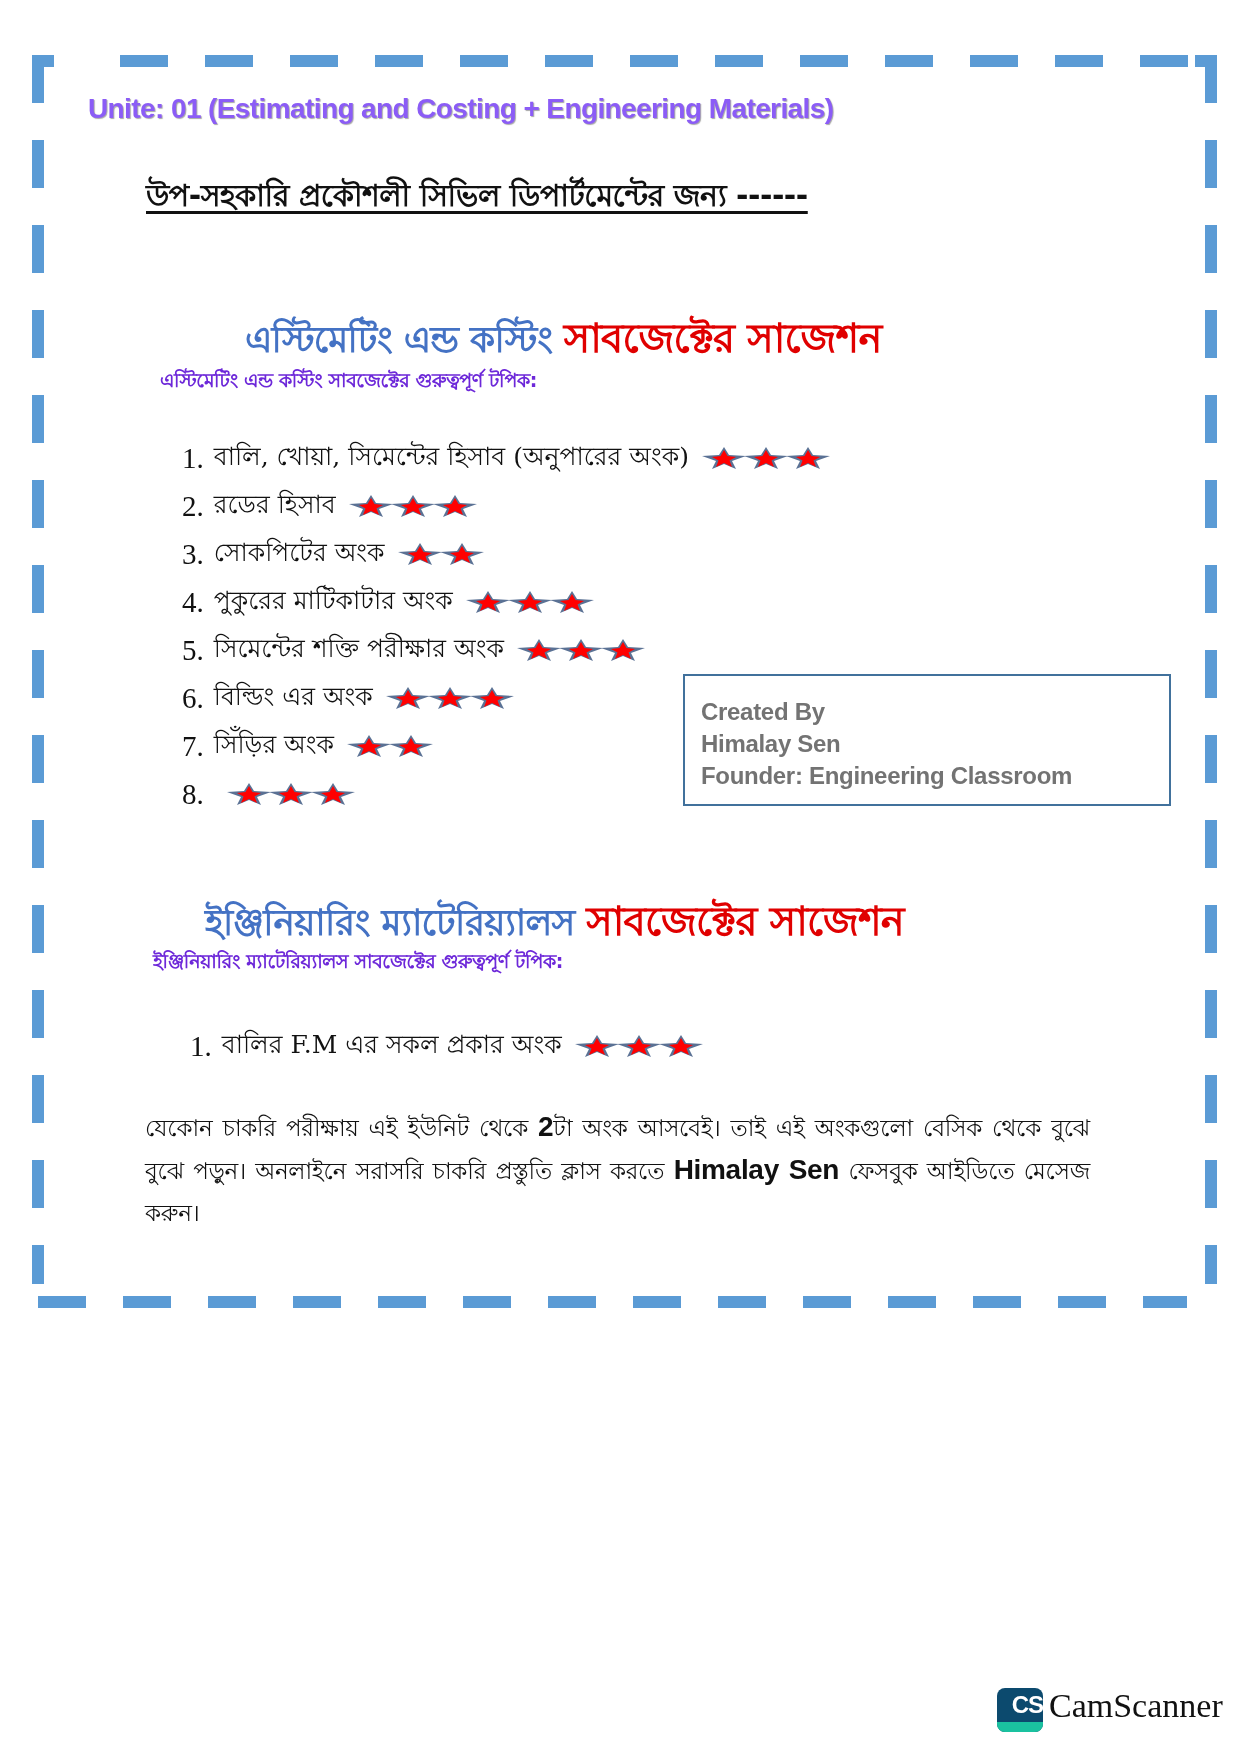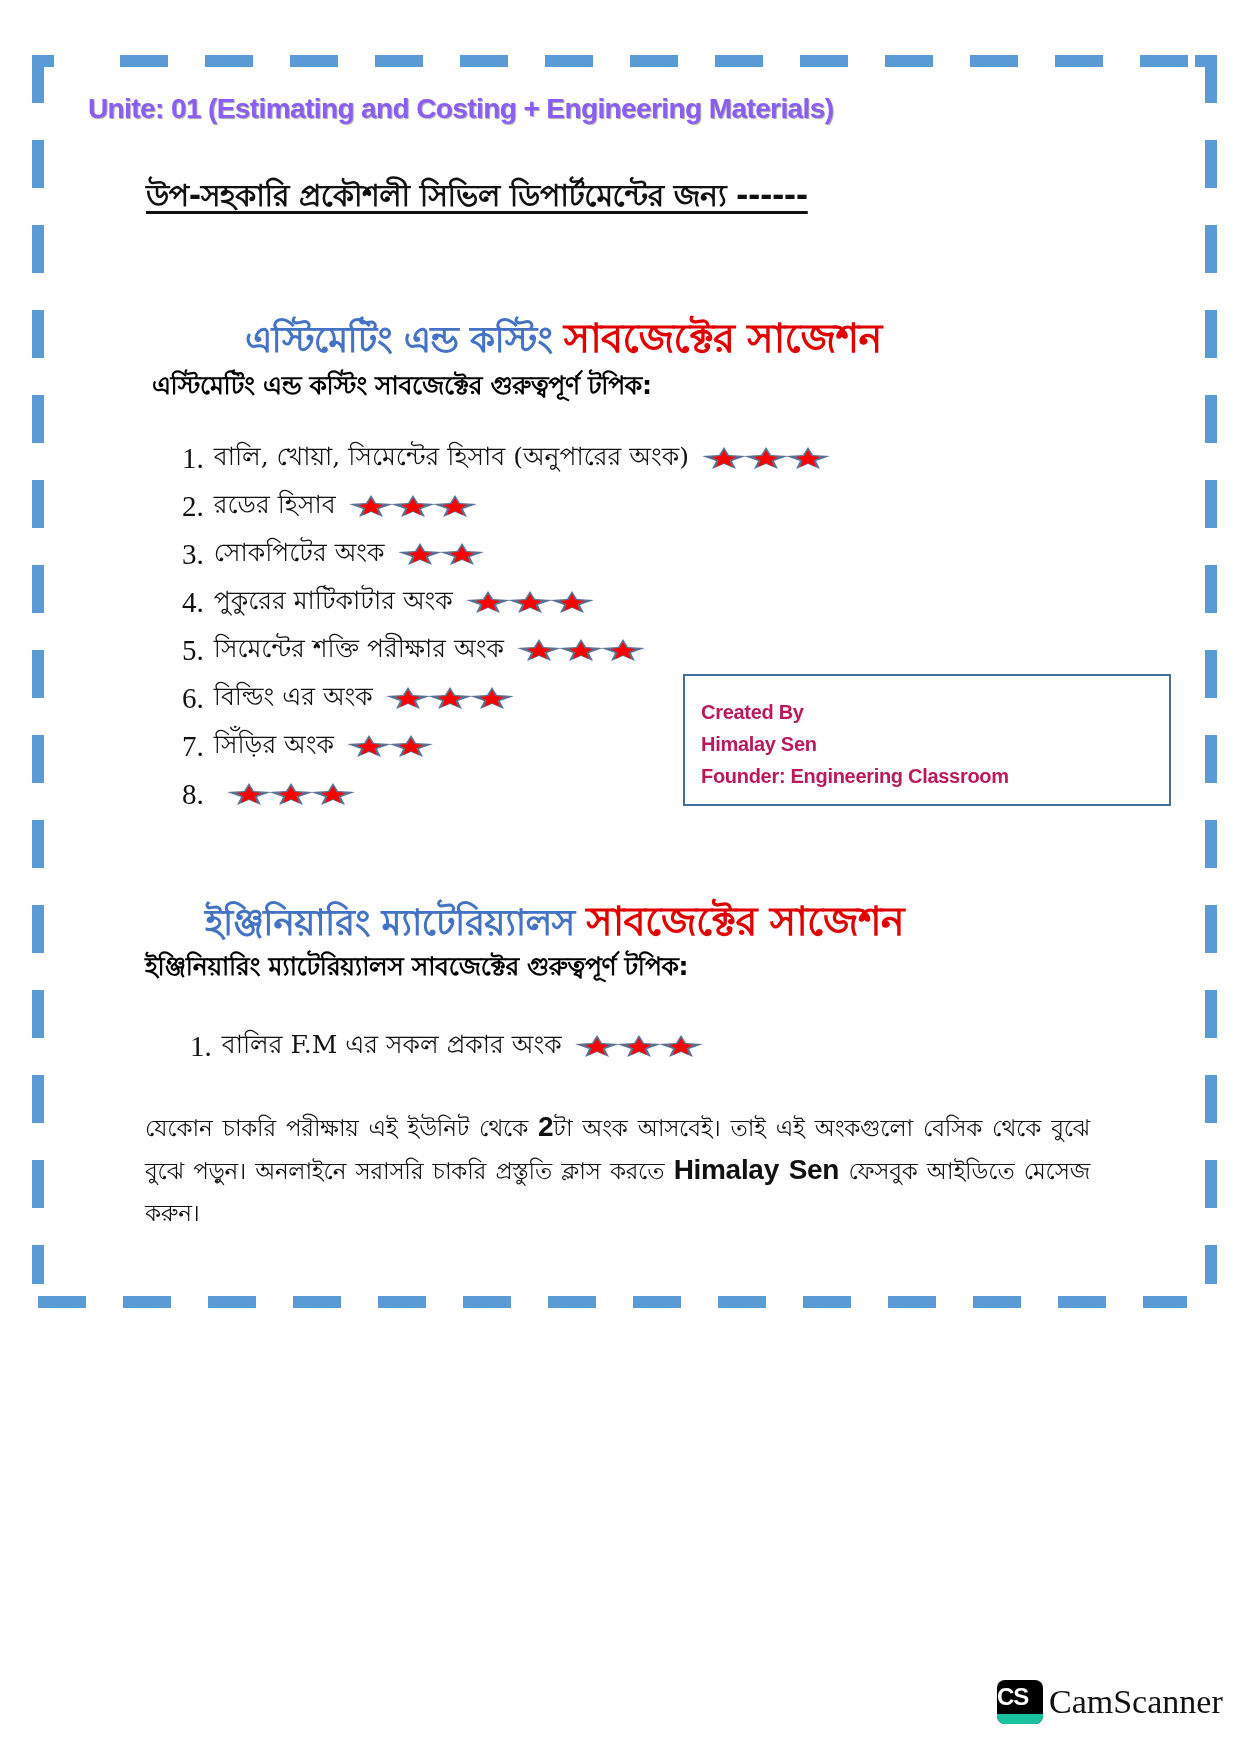--- a/index.html
+++ b/index.html
@@ -23,45 +23,45 @@
     text-shadow: 1px 1px 1px rgba(0,0,0,0.35); }
   .dept-title { position: absolute; left: 146px; top: 172px; font-size: 30px; font-weight: bold;
     color: #111; text-decoration: underline; text-underline-offset: 5px; letter-spacing: -0.5px; }
 
   .section-heading { position: absolute; font-weight: bold; font-size: 36px; letter-spacing: -0.8px; white-space: nowrap; margin-top: 32px; }
   .section-heading .blue { color: #4472c4; }
   .section-heading .red { color: #e00000; font-size: 40px; }
   .h1 { left: 245px; top: 275px; }
   .h2 { left: 205px; top: 858px; }
 
-  .topic-label { position: absolute; font-size: 25px; font-weight: bold; color: #000000; letter-spacing: -0.4px; white-space: nowrap; }
+  .topic-label { position: absolute; font-size: 19px; font-weight: bold; color: #6d28d9; letter-spacing: -0.4px; white-space: nowrap; margin-left: 8px; }
   .tl1 { left: 152px; top: 366px; }
   .tl2 { left: 145px; top: 947px; }
 
   .topic-list { position: absolute; left: 182px; margin: 0; padding: 0; list-style: none; }
   .tlist1 { top: 434px; }
   .tlist2 { top: 1022px; left: 190px; }
   .topic-item { height: 48px; display: flex; align-items: center; font-family: "DejaVu Serif", serif;
     font-size: 25px; color: #111; white-space: nowrap; }
   .topic-item .num { font-family: "Liberation Serif", serif; font-size: 29px; margin-right: 10px; }
   .topic-item .stars { display: inline-flex; margin-left: 12px; }
   .star { width: 46px; height: 24px; margin-right: -4px; }
 
   .credit-box { position: absolute; left: 683px; top: 674px; width: 488px; height: 132px;
     border: 2px solid #41719c; box-sizing: border-box; padding: 20px 0 0 16px; }
-  .credit-line { font-family: "Liberation Sans", sans-serif; font-weight: bold; color: #be185d;
-    font-size: 20px; line-height: 32px; letter-spacing: -0.3px; }
+  .credit-line { font-family: "Liberation Sans", sans-serif; font-weight: bold; color: #737373;
+    font-size: 24px; line-height: 32px; letter-spacing: -0.3px; }
 
   .note { position: absolute; left: 145px; top: 1106px; width: 945px; font-size: 23px; line-height: 42px;
     color: #111; text-align: justify; letter-spacing: -0.3px; }
   .note .bold { font-family: "Liberation Sans", sans-serif; font-weight: bold; font-size: 28px; }
 
   .watermark { position: absolute; left: 997px; top: 1680px; display: flex; align-items: center; }
-  .cs-logo { width: 46px; height: 44px; border-radius: 8px; background: #000000; position: relative; overflow: hidden;
-    display: flex; align-items: flex-start; justify-content: flex-start; }
+  .cs-logo { width: 46px; height: 44px; border-radius: 8px; background: #0c4a6e; position: relative; overflow: hidden;
+    display: flex; align-items: flex-start; justify-content: flex-end; margin-top: 8px; }
   .cs-logo::after { content: ""; position: absolute; left: 0; right: 0; bottom: 0; height: 10px; background: #1ac2a0; }
   .cs-logo span { color: #fff; font-family: "Liberation Sans", sans-serif; font-weight: bold; font-size: 24px; margin-top: 3px; letter-spacing: -1px; }
   .cs-text { font-family: "Liberation Serif", serif; font-size: 34px; color: #111; margin-left: 6px; }
 </style>
 </head>
 <body>
 
 <div class="frame">
   <div class="edge top"></div>
   <div class="corner-tl"></div>

